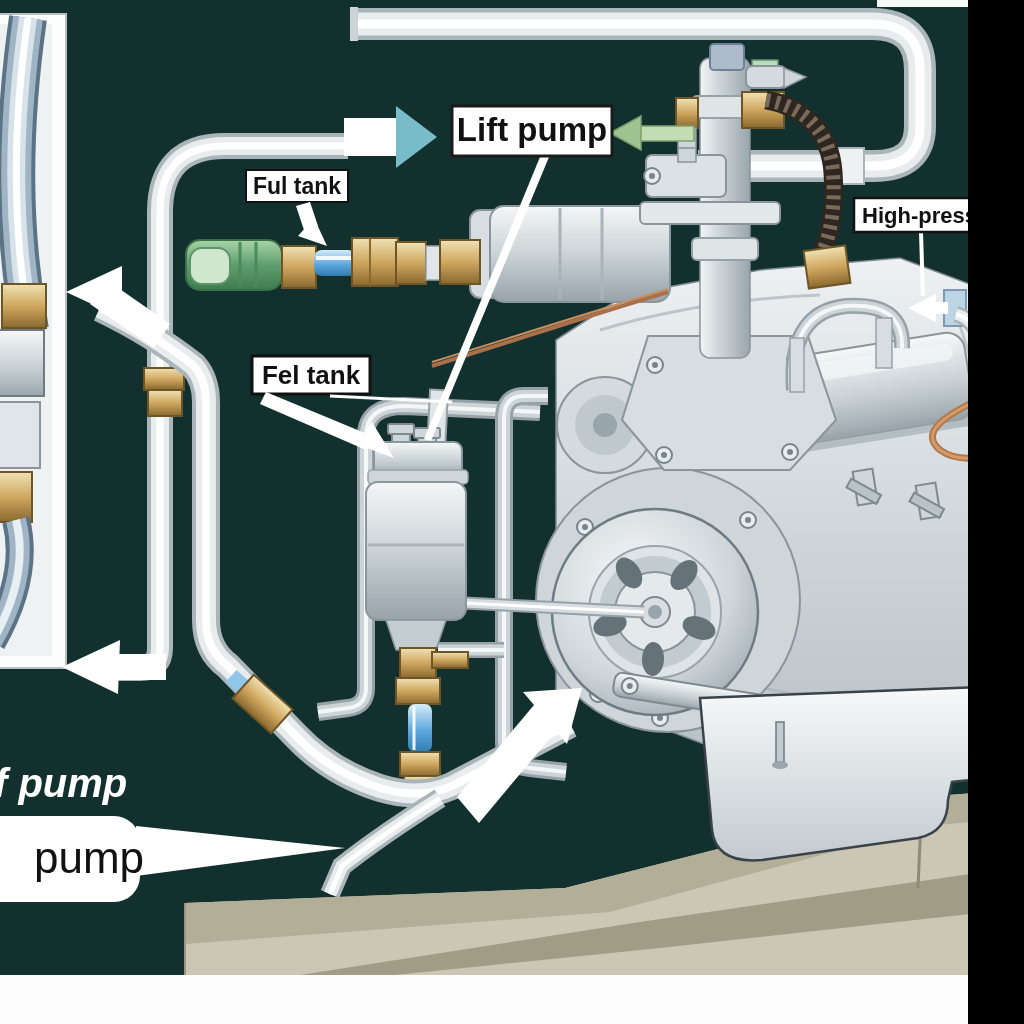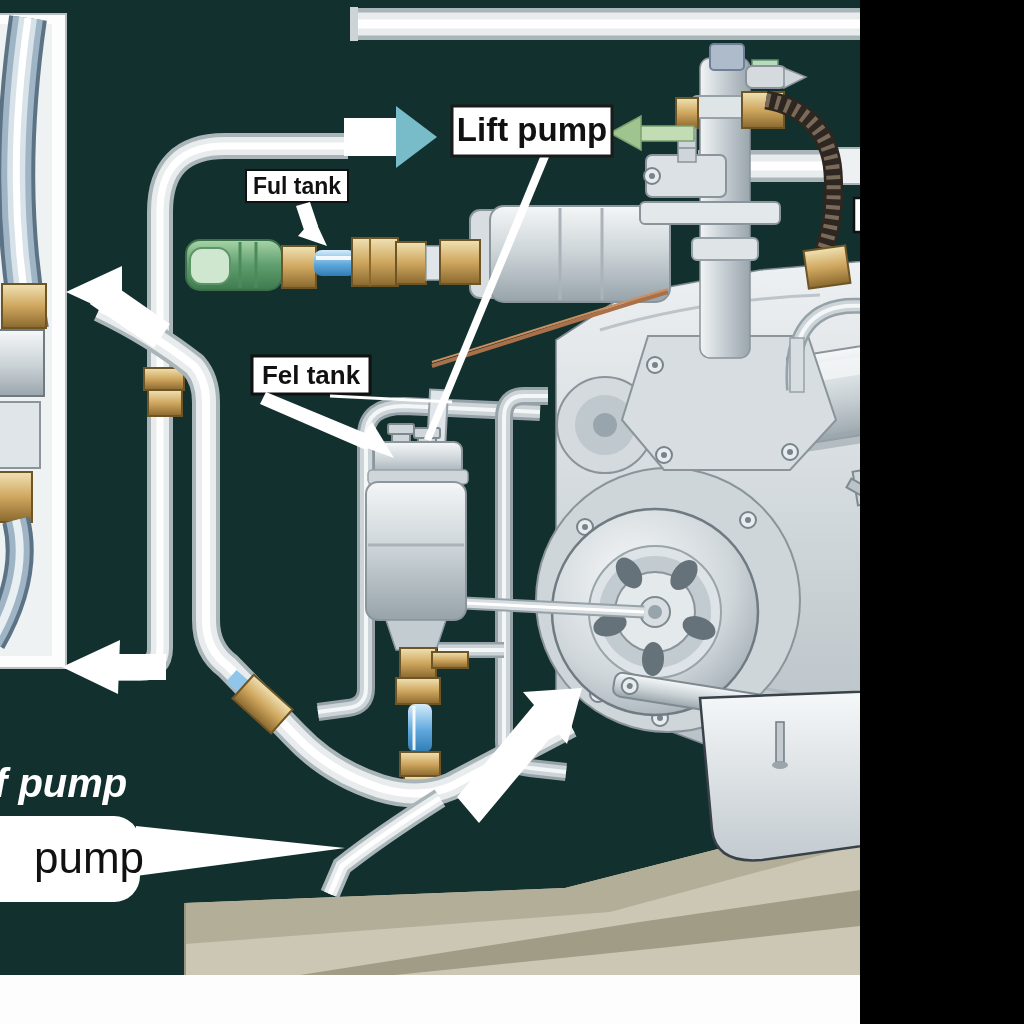--- a/index.html
+++ b/index.html
@@ -1,16 +1,16 @@
 <!DOCTYPE html>
 <html><head>
 <meta charset="utf-8">
 <style>
   html,body{margin:0;padding:0;background:#000;}
-  .stage{position:relative;width:860px;height:1024px;overflow:hidden;
+  .stage{position:relative;width:968px;height:1024px;overflow:hidden;
          font-family:"Liberation Sans",sans-serif;background:#12312e;}
   .stage svg{position:absolute;left:0;top:0;display:block;}
   text{font-family:"Liberation Sans",sans-serif;}
   .lbl{fill:#111;font-weight:600;}
 </style>
 </head>
 <body>
 
 <div class="stage">
 <svg width="1024" height="1024" viewBox="0 0 1024 1024">

